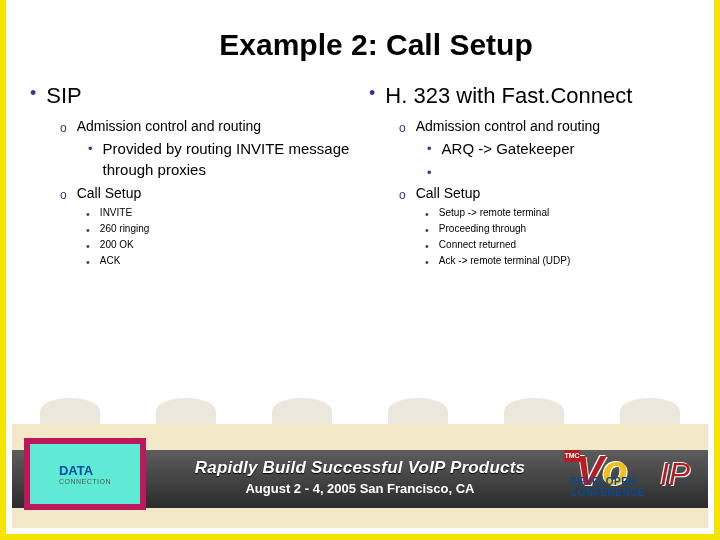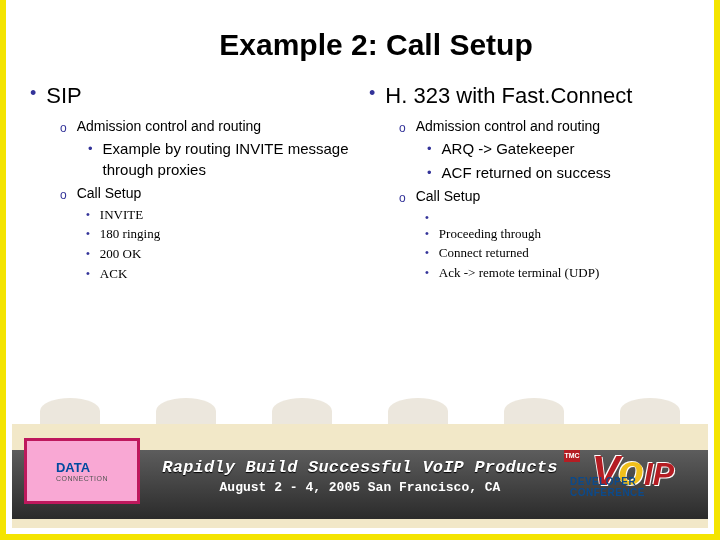--- a/index.html
+++ b/index.html
@@ -40,46 +40,45 @@
 .lvl2 .txt2 { font-size:14px; line-height:1.35; }
 .lvl3 { margin:4px 0 4px 28px; }
 .lvl3 > li { margin-bottom:3px; }
 .lvl3 > li > .row { display:flex; align-items:flex-start; }
 .lvl3 .bullet3 { color:#333399; font-size:13px; margin-right:10px; margin-top:2px; }
 .lvl3 .txt3 { font-size:15px; line-height:1.35; }
 .lvl4 { margin:3px 0 3px 26px; }
 .lvl4 > li { margin-bottom:2px; }
 .lvl4 > li > .row { display:flex; align-items:flex-start; }
 .lvl4 .bullet4 { color:#333399; font-size:11px; margin-right:10px; margin-top:2px; }
-.lvl4 .txt4 { font-size:13px; line-height:1.35;font-family:Liberation Serif, serif; }
+.lvl4 .txt4 { font-size:10px; line-height:1.35; }
 .footer {
   position:absolute; left:6px; right:6px; bottom:6px;
   height:104px; background:#f2e8c8;
 }
 .footer-bar {
-  position:absolute; left:0; right:0; top:26px; height:69px;
+  position:absolute; left:0; right:0; top:26px; height:58px;
   background:linear-gradient(to bottom,#5d5d5d,#2b2b2b);
-  font-family:Liberation Mono, monospace;
 }
 .footer-title { color:#fff; font-weight:bold; font-size:17px; font-style:italic; text-align:center; padding-top:8px; letter-spacing:.2px; text-shadow:0 1px 1px #000; }
 .footer-sub { color:#fff; font-weight:bold; font-size:13px; text-align:center; padding-top:3px; }
 .logo-left {
   position:absolute; left:12px; top:14px; width:110px; height:60px;
-  background:#f9a8d4; border:3px solid #be185d; display:flex; align-items:center; justify-content:center;
+  background:#5eead4; border:6px solid #be185d; display:flex; align-items:center; justify-content:center;
 }
 .logo-left .dname { font-weight:bold; color:#004a9f; font-size:13px; }
 .logo-left .dsub { font-size:7px; color:#555; letter-spacing:.5px; }
 .logo-right {
   position:absolute; right:12px; top:14px; width:126px; height:66px;
   display:flex; align-items:center; justify-content:center;
 }
 .voip-box { display:flex; align-items:flex-end; }
 .voip-v { font-size:42px; font-weight:bold; color:#b51d23; font-style:italic; line-height:.8; text-shadow:1px 1px 0 #fff,-1px -1px 0 #fff; }
 .voip-o { color:#efbf1c; }
-.voip-ip { font-size:32px; font-weight:bold; color:#b51d23; font-style:italic; line-height:.8; text-shadow:1px 1px 0 #fff,-1px -1px 0 #fff; }
+.voip-ip { font-size:32px; font-weight:normal; color:#b51d23; font-style:italic; line-height:.8; text-shadow:1px 1px 0 #fff,-1px -1px 0 #fff;padding-left:32px; }
 .voip-cap { position:absolute; right:14px; bottom:6px; color:#0b4a8c; font-size:10px; font-weight:bold; letter-spacing:.5px; }
 .tmc { position:absolute; right:116px; top:12px; width:16px; height:12px; background:#b51d23; color:#fff; font-size:7px; font-weight:bold; text-align:center; line-height:12px; }
 .shadow-graphic {
   position:absolute; left:0; right:0; top:-26px; height:26px; display:flex; justify-content:space-around;
 }
 .shadow-graphic span { display:block; width:60px; height:26px; background:rgba(180,160,120,.25); border-radius:50% 50% 0 0; }
 </style>
 </head>
 <body>
 
@@ -98,41 +97,41 @@
           <ul class="lvl2">
             <li>
               <div class="row">
                 <span class="bullet2">o</span>
                 <span class="txt2">Admission control and routing</span>
               </div>
               <ul class="lvl3">
                 <li>
                     <div class="row">
                       <span class="bullet3">•</span>
-                      <span class="txt3">Example by routing INVITE message through proxies</span>
+                      <span class="txt3">Provided by routing INVITE message through proxies</span>
                     </div>
                   </li>
               </ul>
             </li>
             <li>
               <div class="row">
                 <span class="bullet2">o</span>
                 <span class="txt2">Call Setup</span>
               </div>
               <ul class="lvl4">
                 <li>
                     <div class="row">
                       <span class="bullet4">•</span>
                       <span class="txt4">INVITE</span>
                     </div>
                   </li>
                 <li>
                     <div class="row">
                       <span class="bullet4">•</span>
-                      <span class="txt4">180 ringing</span>
+                      <span class="txt4">260 ringing</span>
                     </div>
                   </li>
                 <li>
                     <div class="row">
                       <span class="bullet4">•</span>
                       <span class="txt4">200 OK</span>
                     </div>
                   </li>
                 <li>
                     <div class="row">
@@ -163,34 +162,34 @@
               <ul class="lvl3">
                 <li>
                     <div class="row">
                       <span class="bullet3">•</span>
                       <span class="txt3">ARQ -&gt; Gatekeeper</span>
                     </div>
                   </li>
                 <li>
                     <div class="row">
                       <span class="bullet3">•</span>
-                      <span class="txt3">ACF returned on success</span>
                     </div>
                   </li>
               </ul>
             </li>
             <li>
               <div class="row">
                 <span class="bullet2">o</span>
                 <span class="txt2">Call Setup</span>
               </div>
               <ul class="lvl4">
                 <li>
                     <div class="row">
                       <span class="bullet4">•</span>
+                      <span class="txt4">Setup -&gt; remote terminal</span>
                     </div>
                   </li>
                 <li>
                     <div class="row">
                       <span class="bullet4">•</span>
                       <span class="txt4">Proceeding through</span>
                     </div>
                   </li>
                 <li>
                     <div class="row">

